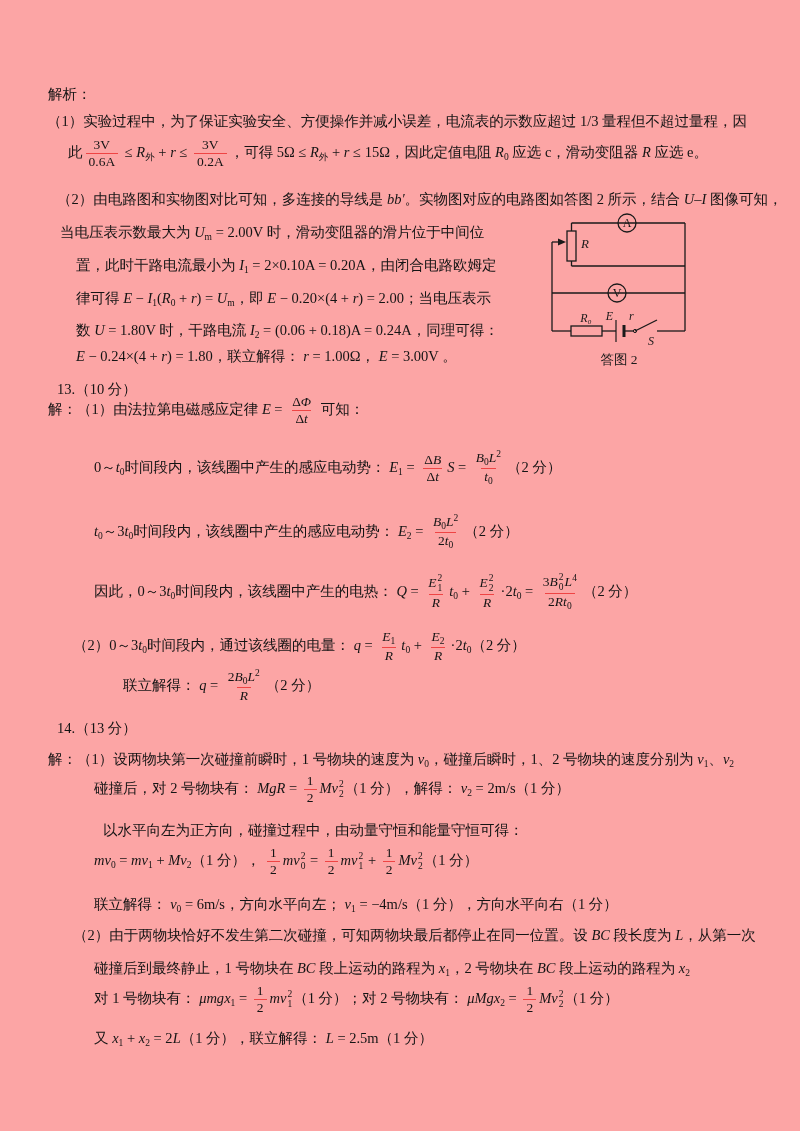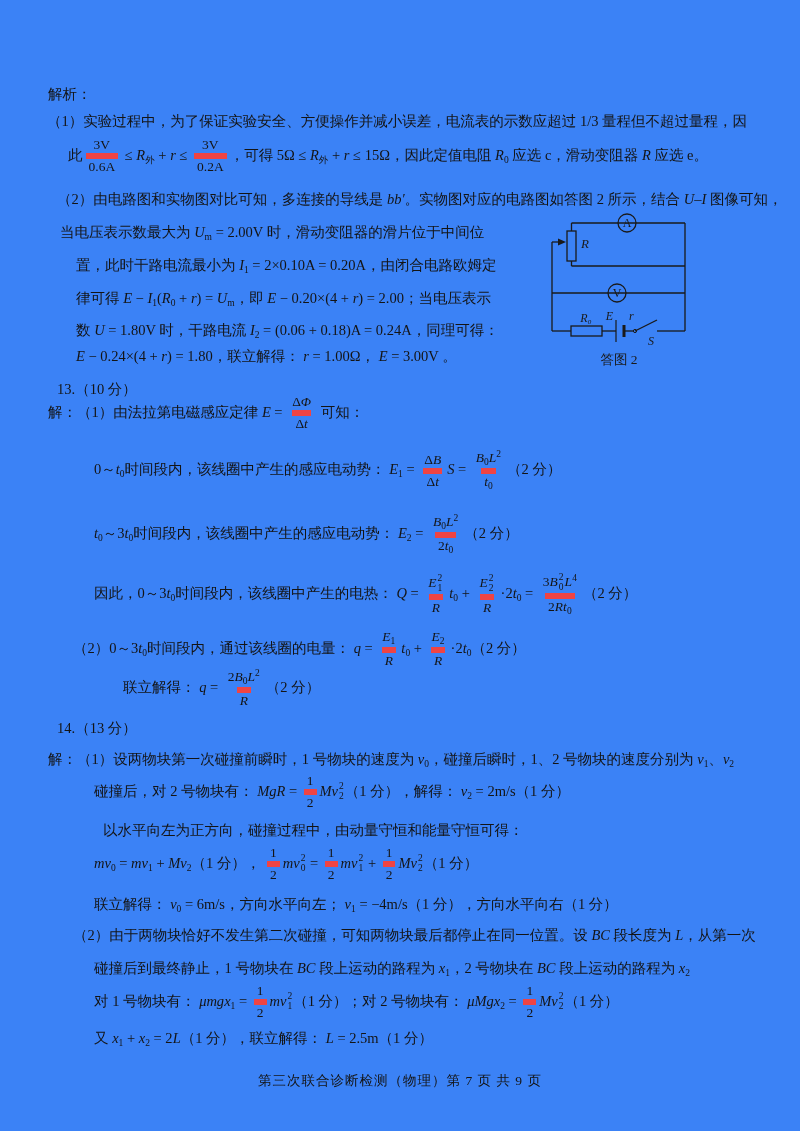--- a/index.html
+++ b/index.html
@@ -1,32 +1,32 @@
 <!DOCTYPE html>
 <html><head>
 <meta charset="utf-8">
 <style>
   html,body { margin:0; padding:0; background:#e8e8e8; }
   .page {
     position:relative; width:800px; height:1131px; margin:0 auto;
-    background:#3b82f6; color:#141414; overflow:hidden;
+    background:#fca5a5; color:#141414; overflow:hidden;
     font-family:"Liberation Serif","DejaVu Serif",serif;
     font-size:14.5px;
   }
   .line { position:absolute; white-space:pre; line-height:1.45; }
   .line span { white-space:pre; }
   .it { font-style:italic; font-family:"Liberation Serif","DejaVu Serif",serif; }
   .sb { font-size:9.5px; vertical-align:-3px; }
   .sp { font-size:9.5px; vertical-align:5px; }
   .ss { display:inline-flex; flex-direction:column; align-items:flex-start;
         font-size:9.5px; line-height:1.05; vertical-align:middle; margin:0 1px; }
   .frac { display:inline-flex; flex-direction:column; align-items:center;
           vertical-align:middle; margin:0 3px; line-height:1.2; font-size:13.5px; }
   .frac .num, .frac .den { padding:0 3px; text-align:center; }
-  .frac .den { border-top:6px solid #ef4444; }
+  .frac .den { border-top:1px solid #ef4444; }
   .footer { position:absolute; top:1072px; left:0; width:100%;
             text-align:center; font-size:13.5px; letter-spacing:1px; }
   .figwrap { position:absolute; left:545px; top:212px; width:165px; height:158px; }
   svg line, svg rect, svg circle, svg polyline { stroke:#1a1a1a; fill:none; }
   svg text { fill:#1a1a1a; font-family:"Liberation Serif","DejaVu Serif",serif; }
 </style>
 </head>
 <body>
 
 <div class="page">
@@ -93,15 +93,14 @@
       <text x="84" y="108" font-size="12" font-style="italic">r</text>
       <line x1="79" y1="119" x2="89" y2="119" stroke-width="1.3"></line>
       <circle cx="90" cy="119" r="1.6" fill="#1a1a1a" stroke="none"></circle>
       <line x1="90" y1="119" x2="112" y2="108" stroke-width="1.3"></line>
       <line x1="112" y1="119" x2="140" y2="119" stroke-width="1.3"></line>
       <text x="103" y="133" font-size="12" font-style="italic">S</text>
       <text x="74" y="152" text-anchor="middle" font-size="13.5">答图 2</text>
     </svg>
   </div>
 
-  <div class="footer">第三次联合诊断检测（物理）第 7 页 共 9 页</div>
 
 </div>
 
 </body></html>

